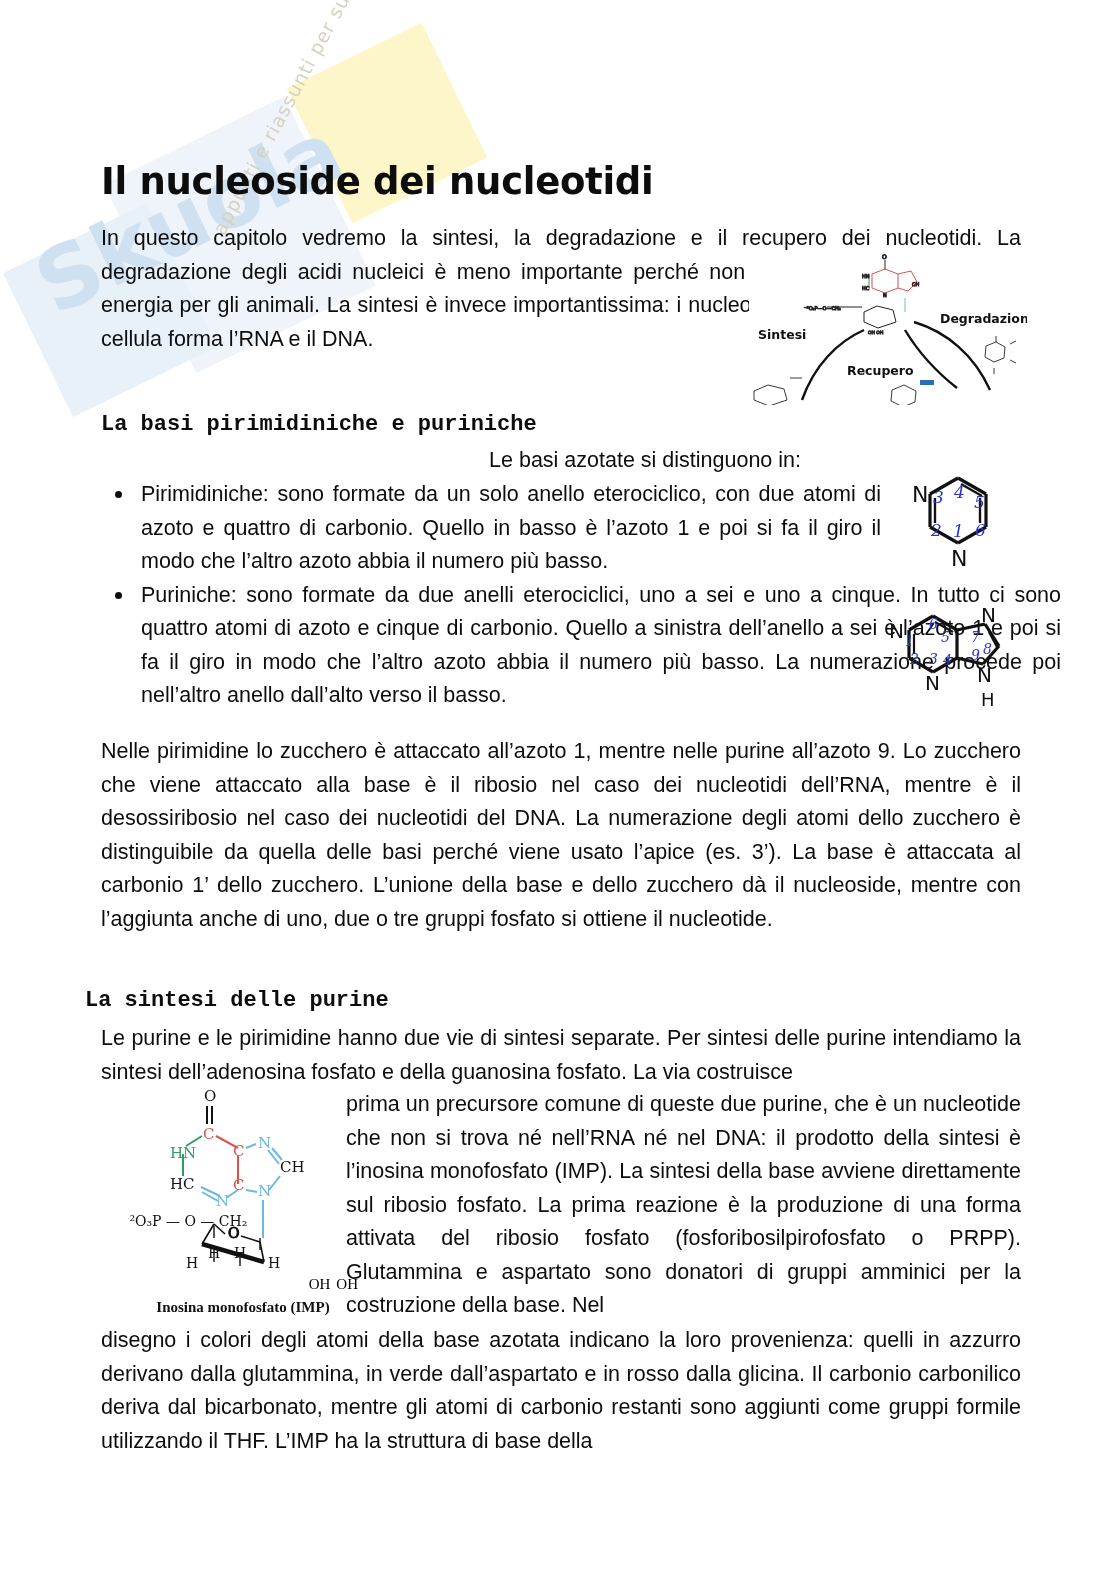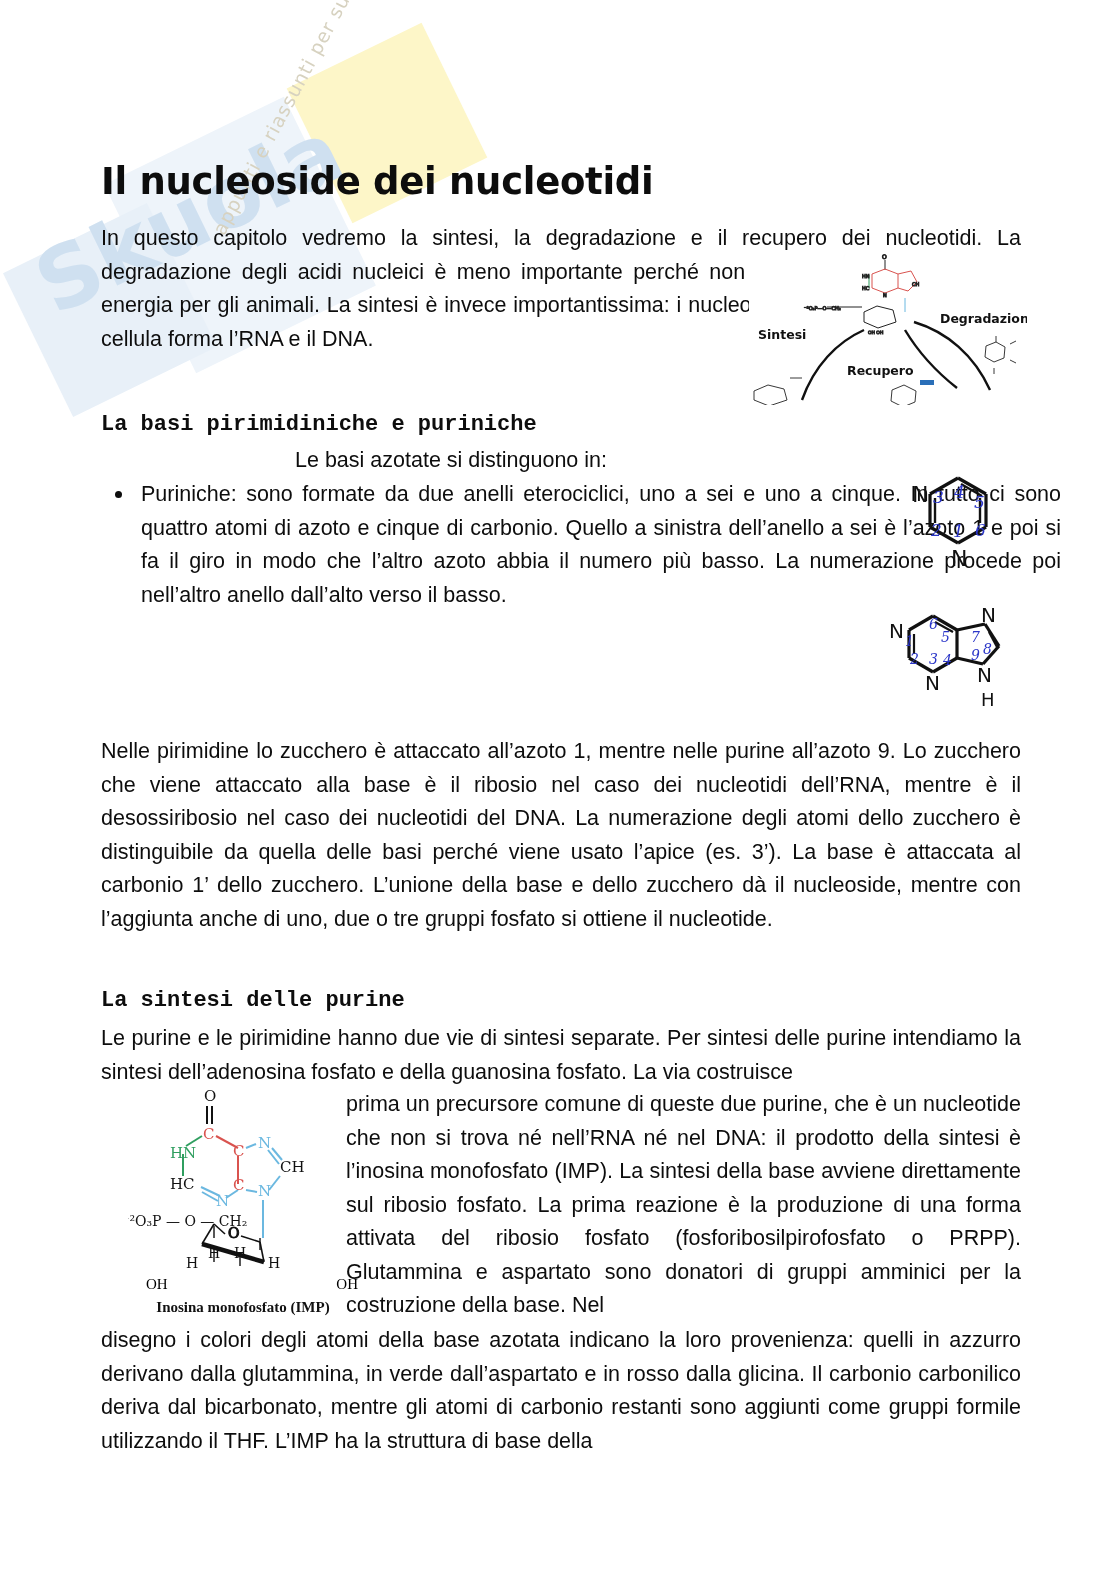--- a/index.html
+++ b/index.html
@@ -98,21 +98,21 @@
     color: #0d0d0d;
     white-space: nowrap;
   }
   .para {
     position: absolute;
     font-size: 21.5px;
     line-height: 33.5px;
     color: #0d0d0d;
     text-align: justify;
   }
-  .para.noindent { text-align: center; }
+  .para.noindent { text-align: right; }
   .heading {
     position: absolute;
     font-family: Liberation Mono, monospace;
     font-weight: bold;
     font-size: 22px;
     color: #0d0d0d;
     white-space: nowrap;
   }
   .bullet-list {
     position: absolute;
@@ -220,20 +220,24 @@
           <rect x="178" y="130" width="14" height="5" fill="#2a6fb8" stroke="none"></rect>
         </g>
       </svg>
     </div>
 
     <div class="heading" style="left:101px; top:412px;">La basi pirimidiniche e puriniche</div>
 
     <div class="para noindent" style="left:101px; top:444px; width:700px;">Le basi azotate si distinguono in:</div>
 
     <ul class="bullet-list" style="left:101px; top:478px; width:780px;">
+      <li>
+        <span class="dot"></span>
+        <span>Pirimidiniche: sono formate da un solo anello eterociclico, con due atomi di azoto e quattro di carbonio. Quello in basso è l’azoto 1 e poi si fa il giro il modo che l’altro azoto abbia il numero più basso.</span>
+      </li>
       <li style="width:920px;">
         <span class="dot"></span>
         <span>Puriniche: sono formate da due anelli eterociclici, uno a sei e uno a cinque. In tutto ci sono quattro atomi di azoto e cinque di carbonio. Quello a sinistra dell’anello a sei è l’azoto 1 e poi si fa il giro in modo che l’altro azoto abbia il numero più basso. La numerazione procede poi nell’altro anello dall’alto verso il basso.</span>
       </li>
     </ul>
 
     <div class="fig" style="left:900px; top:468px; width:120px; height:105px;">
       <svg width="120" height="105" viewBox="0 0 120 105" xmlns="http://www.w3.org/2000/svg">
         <g stroke="#111" stroke-width="3.2" fill="none">
           <line x1="30" y1="26" x2="58" y2="10"></line>
@@ -292,21 +296,21 @@
           <text x="44" y="27">6</text>
           <text x="86" y="40">7</text>
           <text x="98" y="52">8</text>
           <text x="86" y="58">9</text>
         </g>
       </svg>
     </div>
 
     <div class="para" style="left:101px; top:735px; width:920px;">Nelle pirimidine lo zucchero è attaccato all’azoto 1, mentre nelle purine all’azoto 9. Lo zucchero che viene attaccato alla base è il ribosio nel caso dei nucleotidi dell’RNA, mentre è il desossiribosio nel caso dei nucleotidi del DNA. La numerazione degli atomi dello zucchero è distinguibile da quella delle basi perché viene usato l’apice (es. 3’). La base è attaccata al carbonio 1’ dello zucchero. L’unione della base e dello zucchero dà il nucleoside, mentre con l’aggiunta anche di uno, due o tre gruppi fosfato si ottiene il nucleotide.</div>
 
-    <div class="heading" style="left:101px; top:988px;">La sintesi delle purine</div>
+    <div class="heading" style="left:85px; top:988px;">La sintesi delle purine</div>
 
     <div class="para" style="left:101px; top:1022px; width:920px;">Le purine e le pirimidine hanno due vie di sintesi separate. Per sintesi delle purine intendiamo la sintesi dell’adenosina fosfato e della guanosina fosfato. La via costruisce</div>
 
     <div class="fig" style="left:128px; top:1086px; width:230px; height:205px;">
       <svg width="230" height="190" viewBox="0 0 230 190" xmlns="http://www.w3.org/2000/svg">
 
         <text x="76" y="15" font-family="DejaVu Serif, serif" font-size="15" fill="#111">O</text>
         <line x1="79" y1="20" x2="79" y2="38" stroke="#111" stroke-width="2"></line>
         <line x1="84" y1="20" x2="84" y2="38" stroke="#111" stroke-width="2"></line>
         <text x="75" y="53" font-family="DejaVu Serif, serif" font-size="15" fill="#d9534f">C</text>
@@ -355,21 +359,21 @@
           <line x1="86" y1="162" x2="86" y2="176" stroke-width="1.4"></line>
           <line x1="112" y1="168" x2="112" y2="180" stroke-width="1.4"></line>
           <line x1="86" y1="140" x2="86" y2="152" stroke-width="1.4"></line>
           <line x1="132" y1="152" x2="132" y2="164" stroke-width="1.4"></line>
         </g>
         <text x="80" y="172" font-family="DejaVu Serif, serif" font-size="14" fill="#111">H</text>
         <text x="106" y="172" font-family="DejaVu Serif, serif" font-size="14" fill="#111">H</text>
         <text x="58" y="182" font-family="DejaVu Serif, serif" font-size="14" fill="#111">H</text>
         <text x="140" y="182" font-family="DejaVu Serif, serif" font-size="14" fill="#111">H</text>
       </svg>
-      <div style="display:flex; justify-content:space-between; gap:14px; margin-top:-4px; margin-left:18px;">
+      <div style="display:flex; justify-content:flex-end; gap:6px; margin-top:-4px; margin-left:18px;">
         <span style="font-family:'Liberation Serif',serif; font-size:15px;">OH</span>
         <span style="font-family:'Liberation Serif',serif; font-size:15px;">OH</span>
       </div>
       <div class="fig-caption">Inosina monofosfato (IMP)</div>
     </div>
 
     <div class="para" style="left:346px; top:1088px; width:675px;">prima un precursore comune di queste due purine, che è un nucleotide che non si trova né nell’RNA né nel DNA: il prodotto della sintesi è l’inosina monofosfato (IMP). La sintesi della base avviene direttamente sul ribosio fosfato. La prima reazione è la produzione di una forma attivata del ribosio fosfato (fosforibosilpirofosfato o PRPP). Glutammina e aspartato sono donatori di gruppi amminici per la costruzione della base. Nel</div>
 
     <div class="para" style="left:101px; top:1324px; width:920px;">disegno i colori degli atomi della base azotata indicano la loro provenienza: quelli in azzurro derivano dalla glutammina, in verde dall’aspartato e in rosso dalla glicina. Il carbonio carbonilico deriva dal bicarbonato, mentre gli atomi di carbonio restanti sono aggiunti come gruppi formile utilizzando il THF. L’IMP ha la struttura di base della</div>
 

